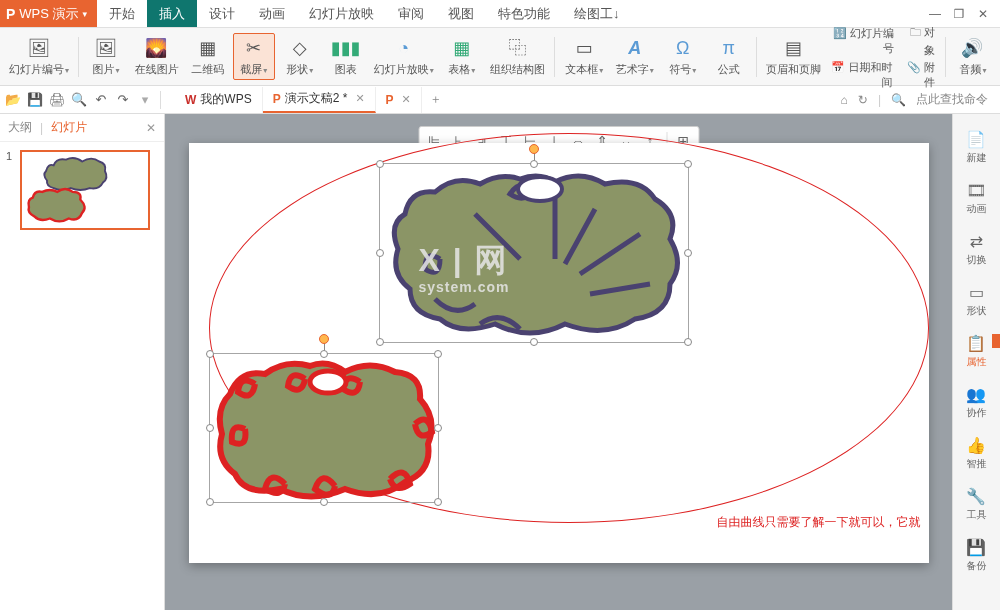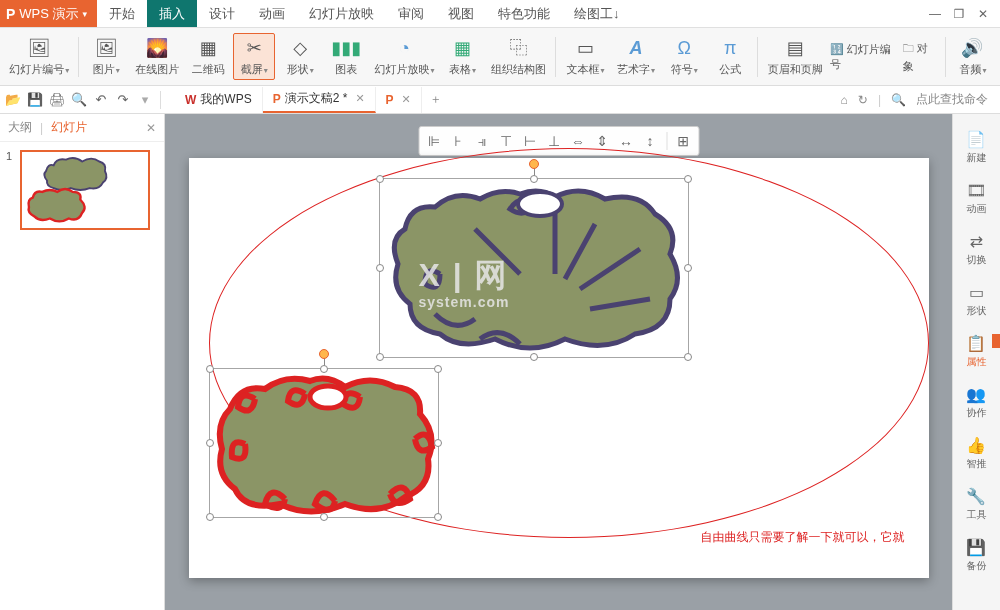--- a/index.html
+++ b/index.html
@@ -20,21 +20,21 @@
 .win-btn { width: 14px; text-align: center; cursor: pointer; }
 
 
 .ribbon { height: 58px; background: #f7f7f7; border-bottom: 1px solid #ddd; display: flex; align-items: center; padding: 0 6px; gap: 4px; }
 .ribbon-item { display: flex; flex-direction: column; align-items: center; justify-content: center; padding: 2px 6px; color: #555; gap: 2px; min-width: 42px; cursor: pointer; position: relative; }
 .ribbon-item.sel { background: #fbe3d6; border: 1px solid #e86430; border-radius: 2px; }
 .ribbon-sep { width: 1px; height: 40px; background: #ddd; margin: 0 2px; }
 .ribbon-ico { width: 24px; height: 24px; display: flex; align-items: center; justify-content: center; font-size: 18px; }
 .ribbon-lbl { font-size: 11px; white-space: nowrap; }
 .ribbon-dd { font-size: 8px; margin-left: 1px; color: #888; }
-.ribbon-right { margin-left: auto; display: flex; flex-direction: column; gap: 2px; padding-right: 4px; font-size: 11px; color: #555; }
+.ribbon-right { margin-left: auto; display: flex; flex-direction: column; gap: 2px; padding-right: 4px; font-size: 11px; color: #555; text-align: right; }
 .ribbon-right-row { display: flex; gap: 8px; align-items: center; }
 
 
 .qat-row { height: 28px; background: #fff; border-bottom: 1px solid #ddd; display: flex; align-items: center; padding: 0 4px; gap: 4px; color: #666; }
 .qat-ico { width: 18px; height: 18px; display: flex; align-items: center; justify-content: center; cursor: pointer; font-size: 13px; }
 .doc-tabs { display: flex; align-items: center; margin-left: 8px; }
 .doc-tab { display: flex; align-items: center; gap: 4px; padding: 0 10px; height: 26px; border-right: 1px solid #eee; font-size: 12px; color: #333; cursor: pointer; }
 .doc-tab.active { background: #fff; border-bottom: 2px solid #e86430; }
 .doc-tab .x { color: #999; font-size: 11px; margin-left: 4px; }
 .doc-tab .ico { font-size: 12px; }
@@ -53,27 +53,27 @@
 .thumb-row { display: flex; gap: 4px; }
 .thumb-num { font-size: 11px; color: #555; width: 10px; }
 .thumb { width: 130px; height: 80px; border: 2px solid #e86430; background: #fff; position: relative; }
 .thumb svg { width: 100%; height: 100%; }
 
 .canvas-wrap { flex: 1; background: #9aa0a6; position: relative; overflow: hidden; }
 .float-toolbar { position: absolute; top: 12px; left: 50%; transform: translateX(-50%); background: #fefefe; border: 1px solid #ccc; border-radius: 3px; display: flex; padding: 3px 4px; gap: 2px; }
 .ft-btn { width: 22px; height: 22px; display: flex; align-items: center; justify-content: center; color: #666; cursor: pointer; font-size: 14px; border-radius: 2px; }
 .ft-sep { width: 1px; background: #ddd; margin: 2px 3px; }
 
-.slide { position: absolute; top: 44px; left: 50%; transform: translateX(-50%); width: 740px; height: 420px; background: #fff; box-shadow: 0 3px 10px rgba(0,0,0,0.3); }
+.slide { position: absolute; top: 29px; left: 50%; transform: translateX(-50%); width: 740px; height: 420px; background: #fff; box-shadow: 0 3px 10px rgba(0,0,0,0.3); }
 .sel-box { position: absolute; border: 1px solid #a6a6a6; }
 .handle { position: absolute; width: 8px; height: 8px; background: #fff; border: 1px solid #888; border-radius: 50%; }
 .rot-handle { position: absolute; width: 10px; height: 10px; background: #ffb74d; border: 1px solid #e86430; border-radius: 50%; top: -20px; left: 50%; transform: translateX(-50%); }
 .rot-line { position: absolute; width: 1px; height: 12px; background: #888; top: -12px; left: 50%; }
 
-.red-annot { position: absolute; right: 8px; bottom: 32px; color: #d22; font-size: 12px; line-height: 1.5; text-align: left; width: 220px; }
+.red-annot { position: absolute; right: 8px; bottom: 32px; color: #d22; font-size: 12px; line-height: 1.5; text-align: right; width: 220px; }
 .red-ellipse { position: absolute; border: 1px solid #d22; border-radius: 50%; pointer-events: none; }
 
 .rightpane { width: 48px; background: #f5f5f5; border-left: 1px solid #ddd; display: flex; flex-direction: column; align-items: center; padding-top: 10px; gap: 4px; }
 .rp-item { display: flex; flex-direction: column; align-items: center; gap: 2px; padding: 6px 2px; color: #666; cursor: pointer; font-size: 10px; width: 100%; }
 .rp-item.active { color: #e86430; }
 .rp-ico { font-size: 16px; }
 .rp-caret { position: absolute; right: 0; width: 8px; height: 14px; background: #e86430; }
 
 .watermark { position: absolute; top: 96px; left: 230px; color: rgba(230,230,230,0.85); font-size: 32px; font-weight: bold; pointer-events: none; letter-spacing: 2px; }
 .watermark small { display: block; font-size: 14px; letter-spacing: 1px; margin-top: -4px; }
@@ -167,20 +167,24 @@
   </div>
   <div class="ribbon-sep"></div>
   <div class="ribbon-item">
     <div class="ribbon-ico">▤</div>
     <div class="ribbon-lbl">页眉和页脚</div>
   </div>
   <div class="ribbon-right">
     <div class="ribbon-right-row">
       <span>🔢 <span>幻灯片编号</span></span>
       <span>🗀 <span>对象</span></span>
+    </div>
+    <div class="ribbon-right-row">
+      <span>📅 <span>日期和时间</span></span>
+      <span>📎 <span>附件</span></span>
     </div>
   </div>
   <div class="ribbon-sep"></div>
   <div class="ribbon-item">
     <div class="ribbon-ico" style="color:#e86430">🔊</div>
     <div class="ribbon-lbl"><span>音频</span><span class="ribbon-dd">▾</span></div>
   </div>
 </div>
 
 <div class="qat-row">

